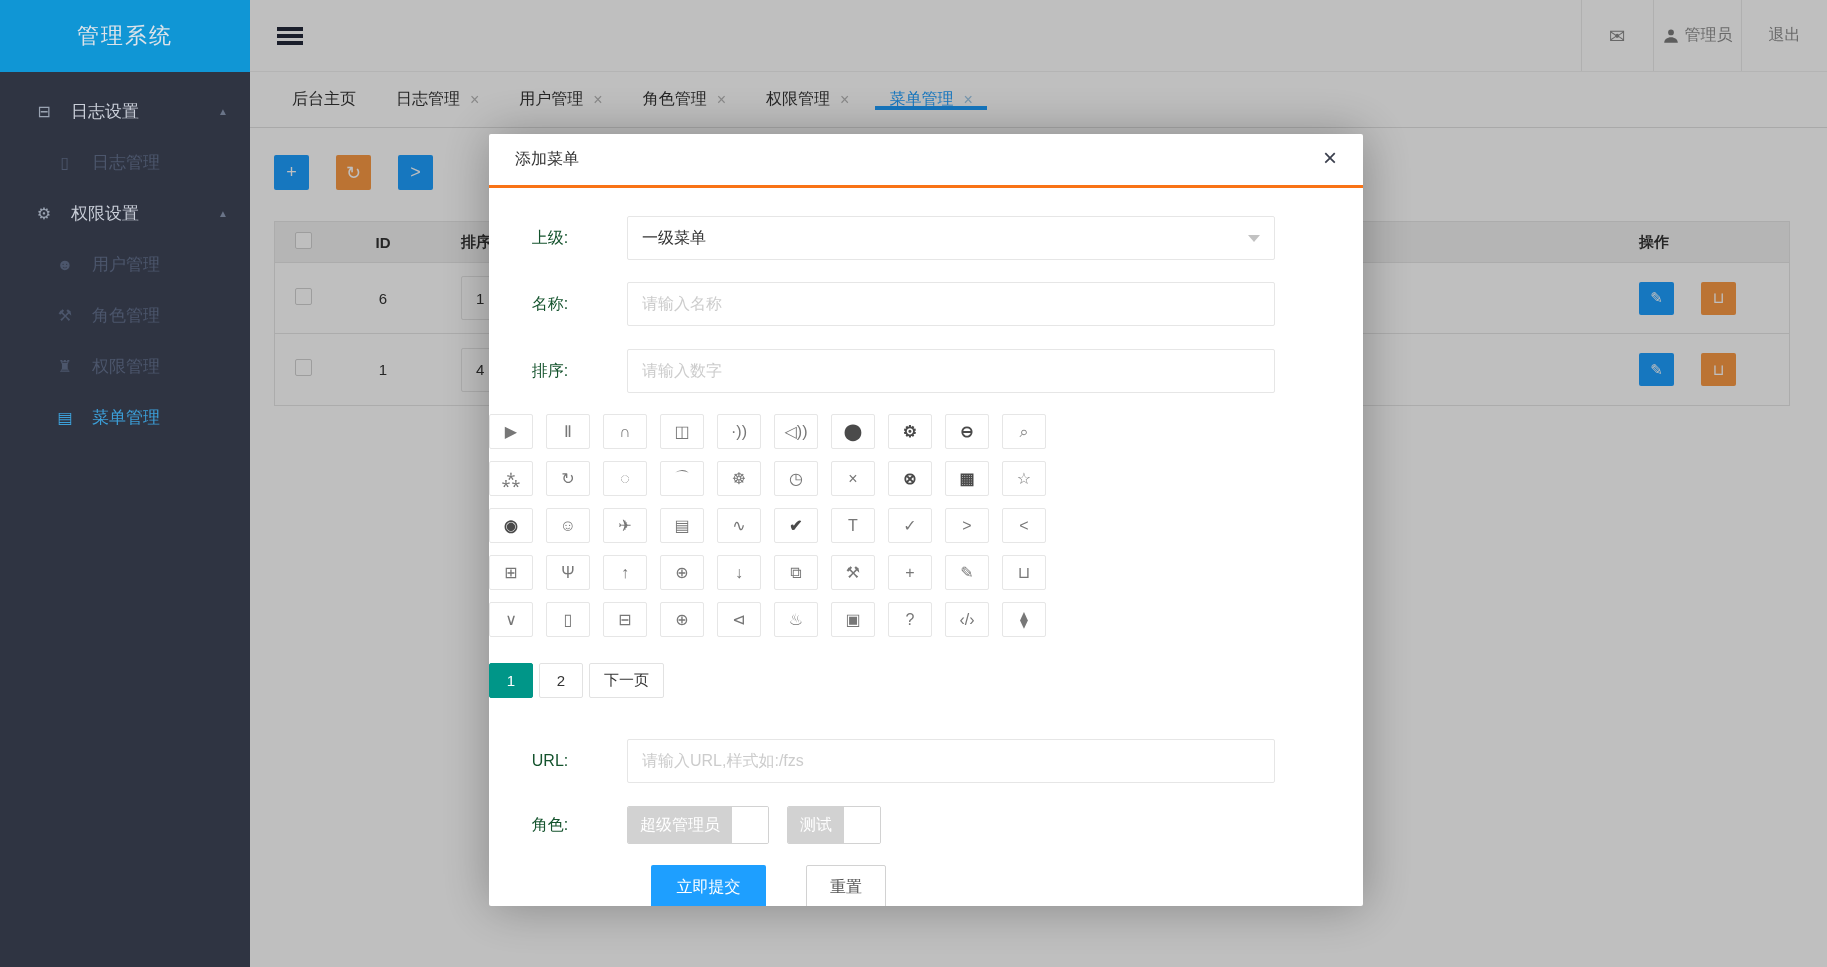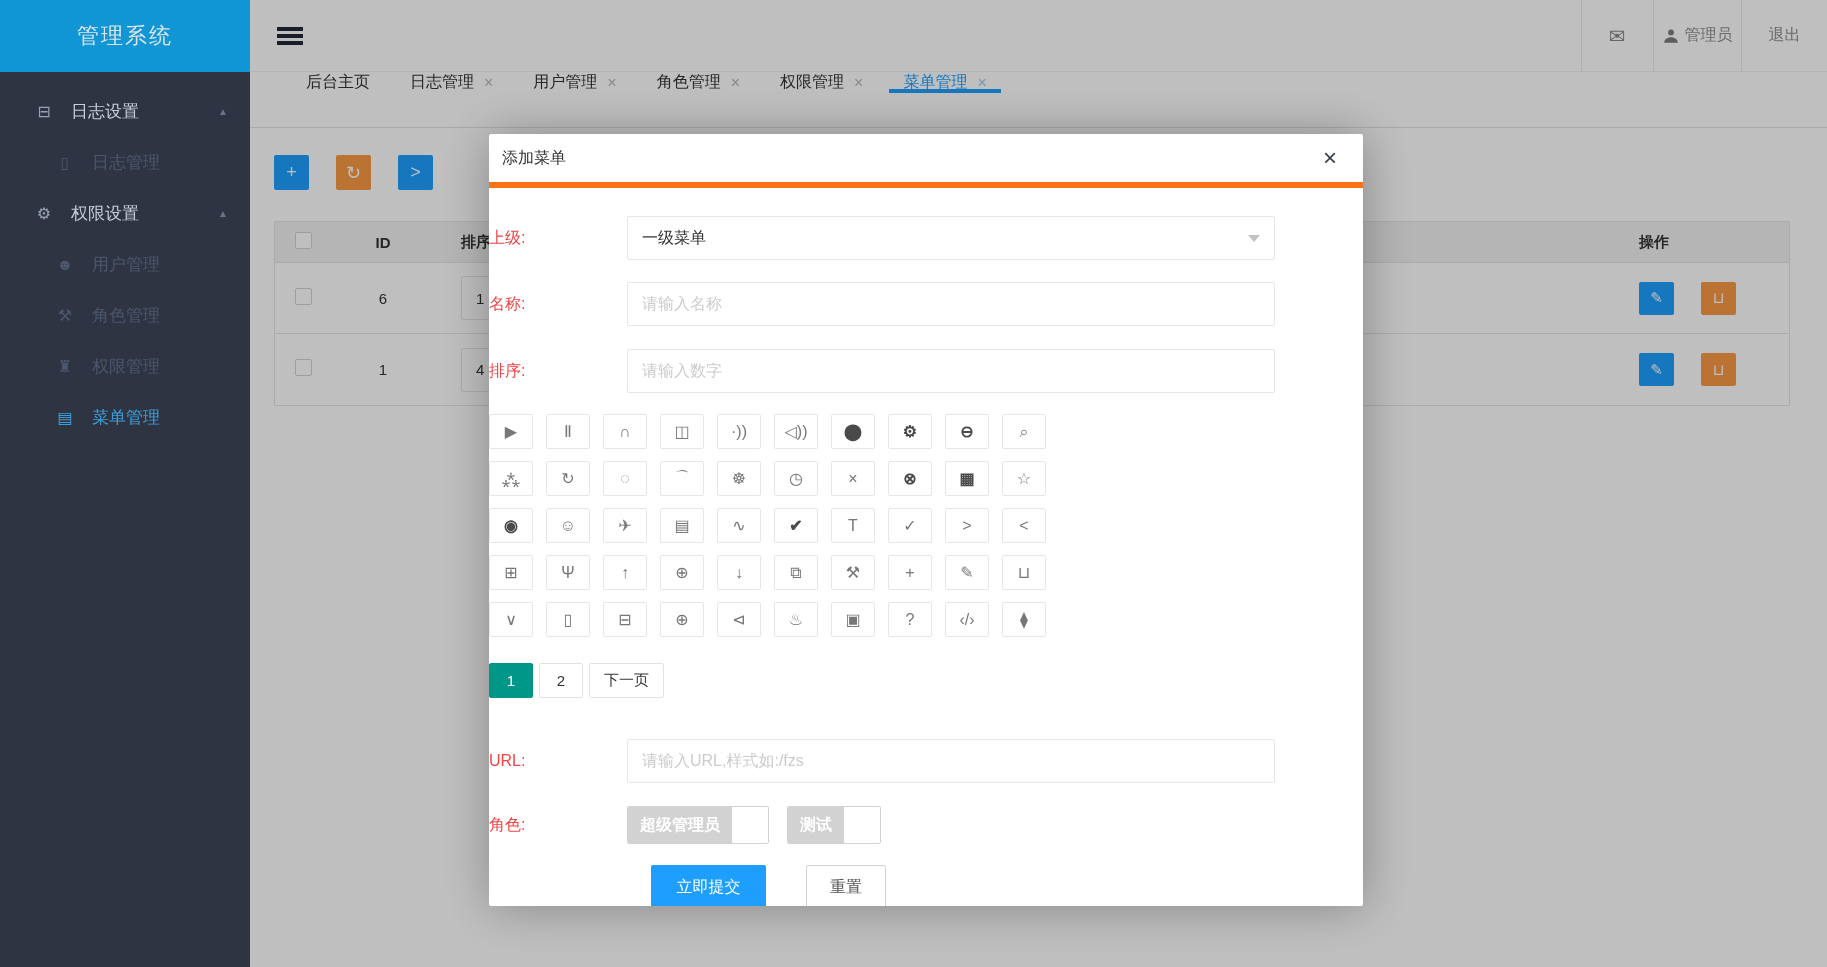--- a/index.html
+++ b/index.html
@@ -26,21 +26,21 @@
   .hamburger { margin-left:27px; cursor:pointer; }
   .hamburger i { display:block; width:26px; height:4px; background:#23293A; margin:3px 0; }
   .topbar-right { margin-left:auto; display:flex; height:100%; }
   .tb-sec { display:flex; align-items:center; justify-content:center; border-left:1px solid #ebebeb; color:#8d8d8d; font-size:16px; cursor:pointer; gap:6px; }
   .tb-mail { width:72px; font-size:20px; color:#8a8a8a; }
   .tb-user { width:88px; }
   .tb-user svg { width:16px; height:16px; fill:#7c7c7c; }
   .tb-logout { width:86px; }
 
   
-  .tabbar { height:56px; background:#fff; border-bottom:1px solid #e2e2e2; display:flex; align-items:flex-start; padding-left:36px; flex:0 0 56px; }
+  .tabbar { height:56px; background:#fff; border-bottom:1px solid #e2e2e2; display:flex; align-items:center; padding-left:22px; flex:0 0 56px; }
   .tab { display:flex; align-items:center; padding:0 20px; font-size:16px; color:#333; cursor:pointer; position:relative; gap:10px; }
   .tab .tab-close { color:#b7b7b7; font-size:16px; }
   .tab.active { color:#1E9FFF; }
   .tab.active .tab-close { color:#9fc9e8; }
   .tab.active::after { content:""; position:absolute; left:6px; right:6px; bottom:0; height:4px; background:#1E9FFF; }
 
   
   .content { flex:1; background:#fff; padding:27px 37px 0 24px; position:relative; }
   .toolbar { display:flex; gap:27px; margin-bottom:31px; }
   .tool-btn { width:35px; height:35px; border:none; border-radius:2px; color:#fff; font-size:18px; cursor:pointer;
@@ -59,45 +59,45 @@
   .checkbox { width:17px; height:17px; border:1px solid #d2d2d2; border-radius:2px; background:#fff; display:inline-block; cursor:pointer; }
   .sort-input { width:120px; height:44px; border:1px solid #e6e6e6; border-radius:2px; background:#fff; font-size:15px; color:#333; padding-left:14px; }
   .row-actions { display:flex; gap:27px; }
   .act-btn { width:35px; height:33px; border:none; border-radius:2px; color:#fff; font-size:15px; cursor:pointer;
              display:flex; align-items:center; justify-content:center; }
 
   
   .overlay { position:fixed; left:250px; top:0; right:0; bottom:0; background:rgba(0,0,0,0.25); z-index:40; }
   .modal { position:fixed; left:489px; top:134px; width:874px; height:772px; background:#fff; border-radius:2px;
            box-shadow:1px 1px 50px rgba(0,0,0,.3); z-index:50; overflow:hidden; }
-  .modal-header { height:54px; border-bottom:6px solid #f97316; display:flex; align-items:center; padding-left:13px;
+  .modal-header { height:54px; border-bottom:3px solid #f97316; display:flex; align-items:center; padding-left:26px;
                   font-size:16px; color:#333; position:relative; }
   .modal-close { position:absolute; right:26px; top:12px; font-size:24px; color:#3A3F4D; cursor:pointer; line-height:1; }
   .modal-body { padding-top:28px; }
   .form-row { display:flex; margin-bottom:22px; }
-  .form-label { width:138px; text-align:left; padding-right:16px; font-size:16px; color:#ef4444; line-height:44px; flex:0 0 138px; }
+  .form-label { width:138px; text-align:center; padding-right:16px; font-size:16px; color:#14532d; line-height:44px; flex:0 0 138px; }
   .form-field { flex:1; }
   .lay-input { width:648px; height:44px; border:1px solid #e6e6e6; border-radius:2px; padding-left:14px; font-size:16px; color:#333; outline:none; }
   .lay-input::placeholder { color:#ccc; }
   .lay-select { width:648px; height:44px; border:1px solid #e6e6e6; border-radius:2px; padding-left:14px; font-size:16px; color:#333;
                 display:flex; align-items:center; position:relative; cursor:pointer; background:#fff; }
   .select-arrow { position:absolute; right:14px; top:18px; width:0; height:0; border-left:6px solid transparent; border-right:6px solid transparent; border-top:7px solid #c2c2c2; }
 
   .icon-grid { display:flex; flex-wrap:wrap; gap:12px 13px; width:600px; }
   .icon-btn { width:44px; height:35px; border:1px solid #e6e6e6; border-radius:2px; background:#fff; color:#777;
               font-size:16px; cursor:pointer; display:flex; align-items:center; justify-content:center; padding:0; }
   .icon-btn.filled { color:#4a4a4a; font-weight:bold; }
 
   .paging { display:flex; gap:6px; margin-top:26px; }
   .page-btn { min-width:44px; height:35px; border:1px solid #e2e2e2; background:#fff; color:#333; font-size:15px;
               display:flex; align-items:center; justify-content:center; cursor:pointer; border-radius:2px; padding:0 14px; }
   .page-btn.current { background:#009688; border-color:#009688; color:#fff; }
 
   .row-gap-lg { margin-bottom:23px; margin-top:41px; }
-  .roles { display:flex; gap:18px;font-weight:bold; }
+  .roles { display:flex; gap:18px; }
   .chk-tag { display:flex; height:38px; border:1px solid #d2d2d2; border-radius:2px; overflow:hidden; cursor:pointer; }
   .chk-tag .chk-label { background:#d2d2d2; color:#fff; font-size:16px; display:flex; align-items:center; padding:0 12px; }
   .chk-tag .chk-box { width:36px; background:#fff; }
   .form-label.sm { line-height:38px; }
 
   .btn-row { display:flex; gap:16px; margin-top:21px; }
   .btn { height:44px; border-radius:2px; font-size:16px; cursor:pointer; border:none;margin-left:24px; }
   .btn-submit { width:115px; background:#1E9FFF; color:#fff; }
   .btn-reset { width:80px; background:#fff; border:1px solid #d2d2d2; color:#555; }
 </style>

